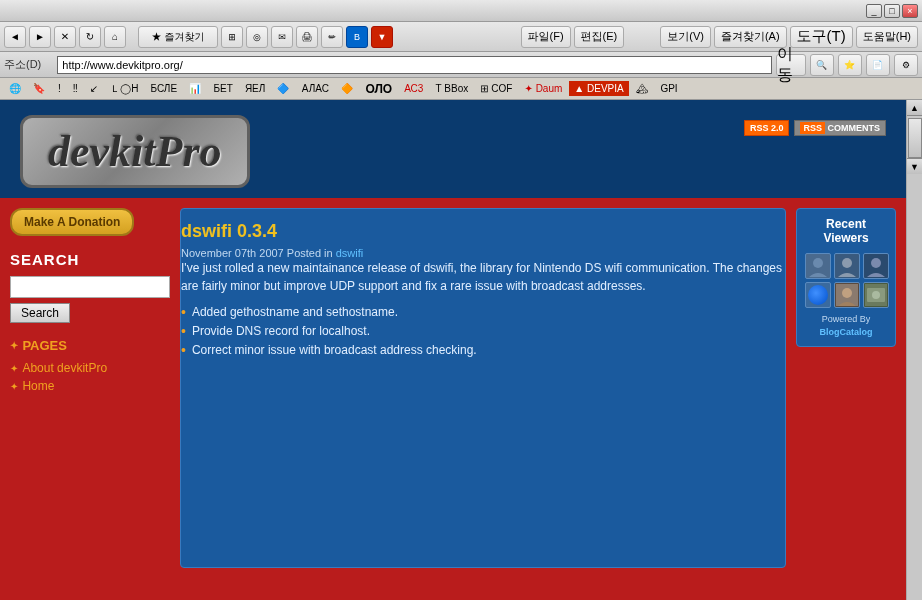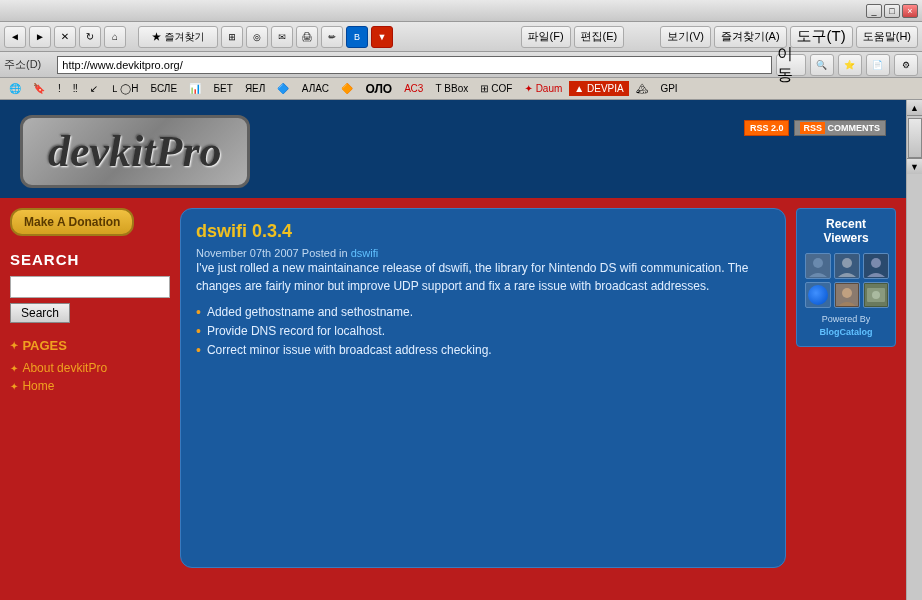--- a/index.html
+++ b/index.html
@@ -224,22 +224,22 @@
       gap: 4px;
       margin-bottom: 4px;
       cursor: pointer;
     }
 
     
     .post-area {
       flex: 1;
       background: #1a5a9e;
       border: 1px solid #3a7abe;
-      border-radius: 12px;
-      padding: 12px 15px;
+      border-radius: 4px;
+      padding: 12px 0;
       overflow: hidden;
     }
     .post-title {
       color: #f0c020;
       font-size: 18px;
       font-weight: bold;
       margin-bottom: 5px;
     }
     .post-meta {
       color: #c0d8f0;

